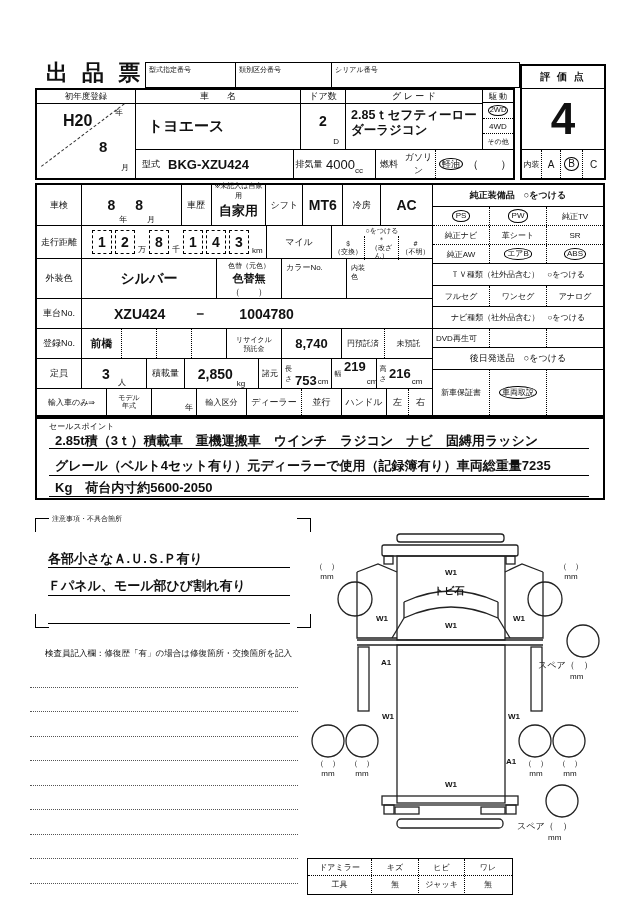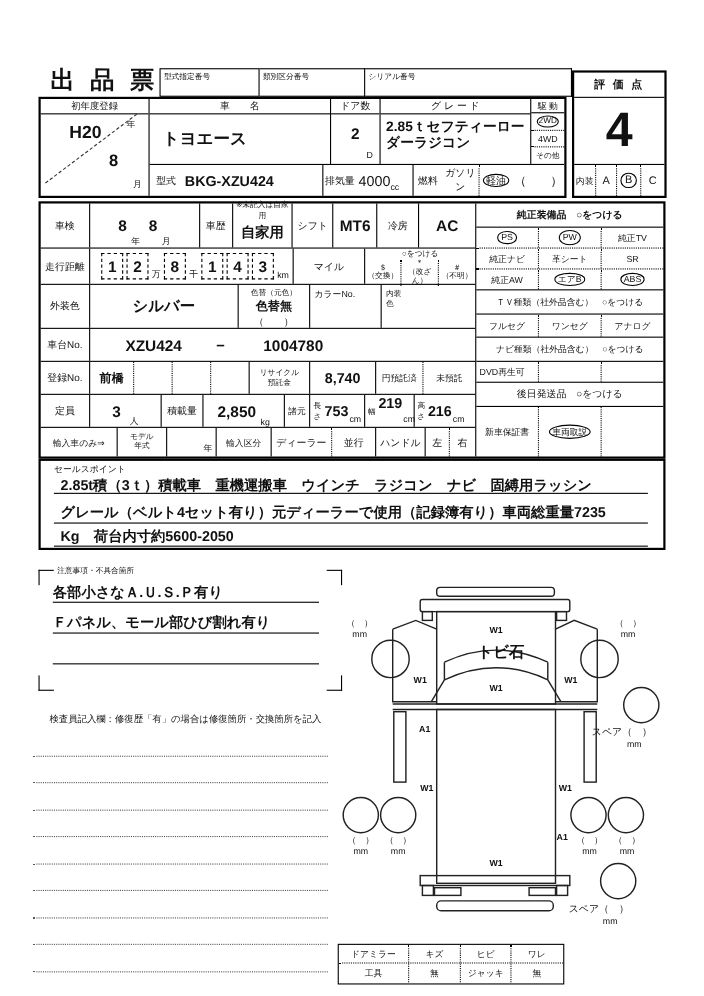--- a/index.html
+++ b/index.html
@@ -222,21 +222,21 @@
           <span class="val">3</span>
           <span class="unit" style="margin:12px 0 0 8px">人</span>
         </div>
         <div class="cell br lbl" style="width:38px">積載量</div>
         <div class="br row" style="width:74px;align-items:center;justify-content:center">
           <span class="val">2,850</span>
           <span class="unit" style="margin:12px 0 0 4px">kg</span>
         </div>
         <div class="cell br sm" style="width:23px">諸元</div>
         <div class="cell xs" style="width:13px">長さ</div>
-        <div class="br row" style="width:37px;align-items:center">
+        <div class="br row" style="width:37px;align-items:flex-end">
           <span style="font-size:13px;font-weight:700">753</span>
           <span class="unit" style="margin:10px 0 2px 1px">cm</span>
         </div>
         <div class="cell xs" style="width:12px">幅</div>
         <div class="br row" style="width:33px;align-items:flex-start">
           <span style="font-size:13px;font-weight:700">219</span>
           <span class="unit" style="margin:10px 0 2px 1px">cm</span>
         </div>
         <div class="cell xs" style="width:12px">高さ</div>
         <div class="row" style="width:43px;align-items:center">
@@ -315,21 +315,21 @@
     <div class="uline" style="margin:0 14px 0 12px;height:27px;font-size:13px;font-weight:700;padding:8px 0 0 6px">グレール（ベルト4セット有り）元ディーラーで使用（記録簿有り）車両総重量7235</div>
     <div class="uline" style="margin:0 14px 0 12px;height:21px;font-size:13px;font-weight:700;padding:3px 0 0 6px">Kg　荷台内寸約5600-2050</div>
   </div>
 
   <div class="abs" style="left:35px;top:518px;width:276px;height:110px">
     <span class="corner" style="left:0;top:0;border-left:1.5px solid #000;border-top:1.5px solid #000"></span>
     <span class="corner" style="right:0;top:0;border-right:1.5px solid #000;border-top:1.5px solid #000"></span>
     <span class="corner" style="left:0;bottom:0;border-left:1.5px solid #000;border-bottom:1.5px solid #000"></span>
     <span class="corner" style="right:0;bottom:0;border-right:1.5px solid #000;border-bottom:1.5px solid #000"></span>
     <div class="xs" style="position:absolute;left:14px;top:-4px;background:#fff;padding:0 3px">注意事項・不具合箇所</div>
-    <div style="position:absolute;left:13px;top:4px;width:242px">
+    <div style="position:absolute;left:13px;top:24px;width:242px">
       <div class="uline" style="height:26px;font-size:13px;font-weight:700;padding-top:8px">各部小さなＡ.Ｕ.Ｓ.Ｐ有り</div>
       <div class="uline" style="height:28px;font-size:13px;font-weight:700;padding-top:9px">Ｆパネル、モール部ひび割れ有り</div>
       <div class="uline" style="height:28px"></div>
     </div>
   </div>
 
   <div class="abs" style="left:45px;top:648px;font-size:8.5px">検査員記入欄：修復歴「有」の場合は修復箇所・交換箇所を記入</div>
 
   <div class="dotline" style="top:687px"></div>
   <div class="dotline" style="top:711px"></div>
@@ -374,21 +374,21 @@
           <circle cx="254" cy="273" r="16"></circle>
         <rect x="74" y="268" width="136" height="9"></rect>
         <rect x="76" y="277" width="10" height="9"></rect>
         <rect x="198" y="277" width="10" height="9"></rect>
         <rect x="87" y="279" width="24" height="7"></rect>
         <rect x="173" y="279" width="24" height="7"></rect>
         <rect x="89" y="291" width="106" height="9" rx="4"></rect>
       </g>
     </svg>
     <span class="dlabel" style="left:137px;top:40px">W1</span>
-    <span class="dlabel" style="left:126px;top:56px;font-size:14px">トビ石</span>
+    <span class="dlabel" style="left:126px;top:56px;font-size:10px">トビ石</span>
     <span class="dlabel" style="left:137px;top:93px">W1</span>
     <span class="dlabel" style="left:68px;top:86px">W1</span>
     <span class="dlabel" style="left:205px;top:86px">W1</span>
     <span class="dlabel" style="left:73px;top:130px">A1</span>
     <span class="dlabel" style="left:74px;top:184px">W1</span>
     <span class="dlabel" style="left:200px;top:184px">W1</span>
     <span class="dlabel" style="left:198px;top:229px">A1</span>
     <span class="dlabel" style="left:137px;top:252px">W1</span>
     <div class="pmm" style="left:2px;top:34px">
       <span style="display:block">（　）</span><span>mm</span></div>

